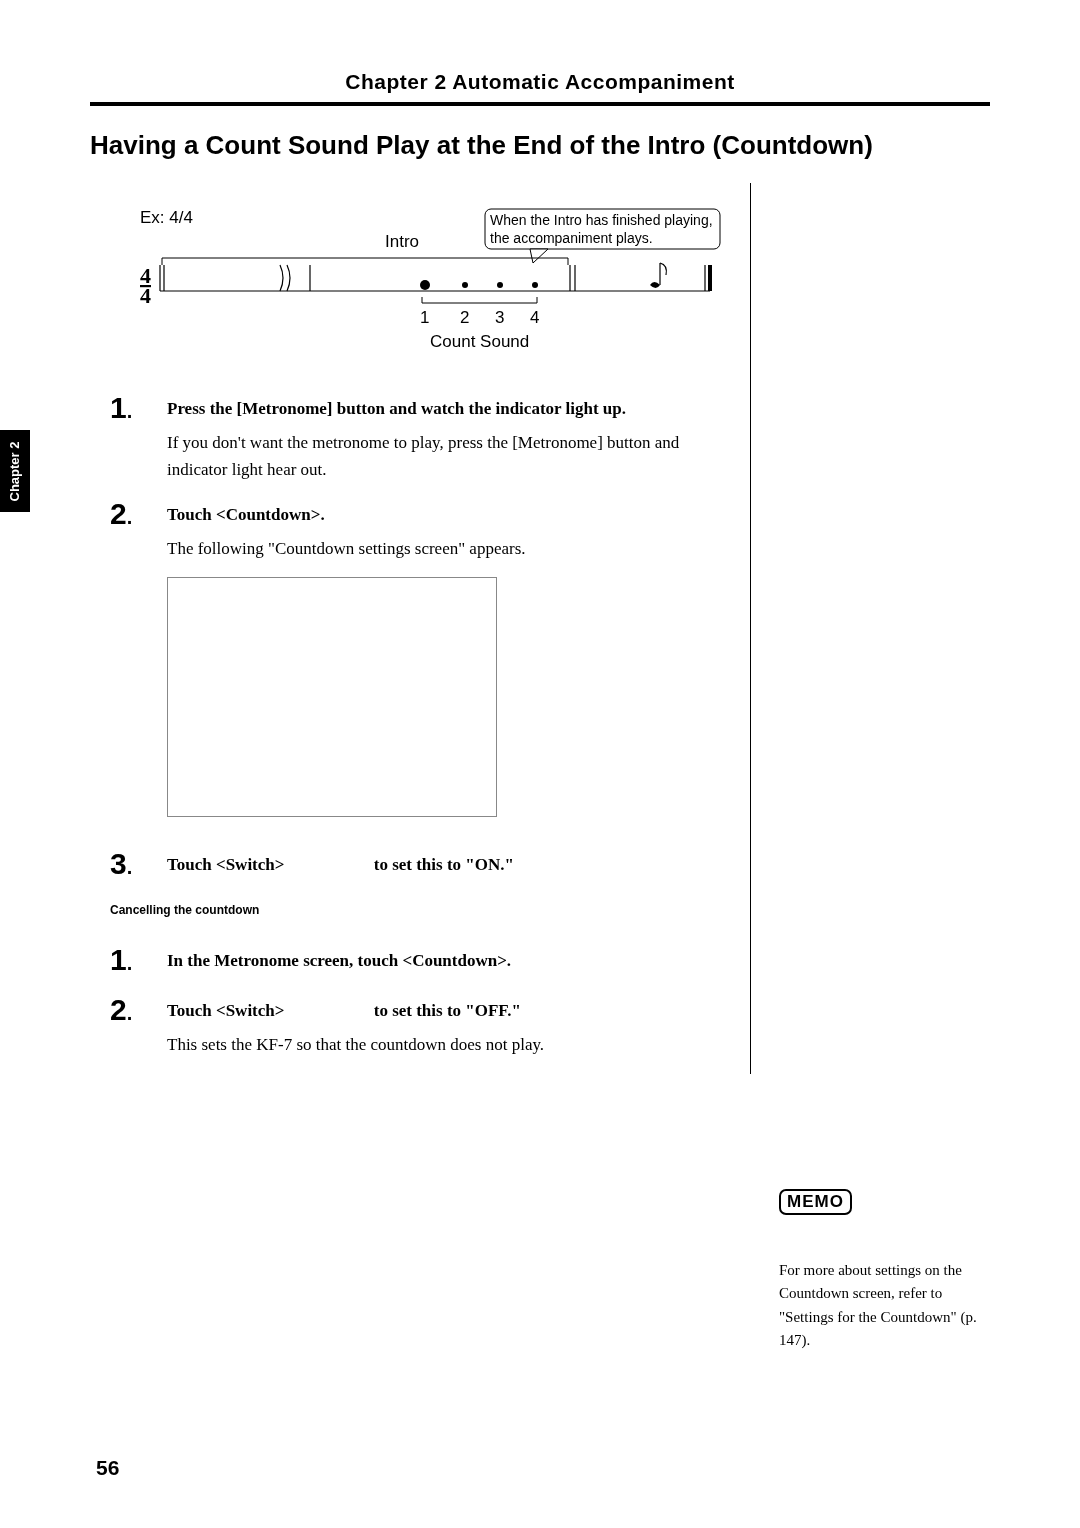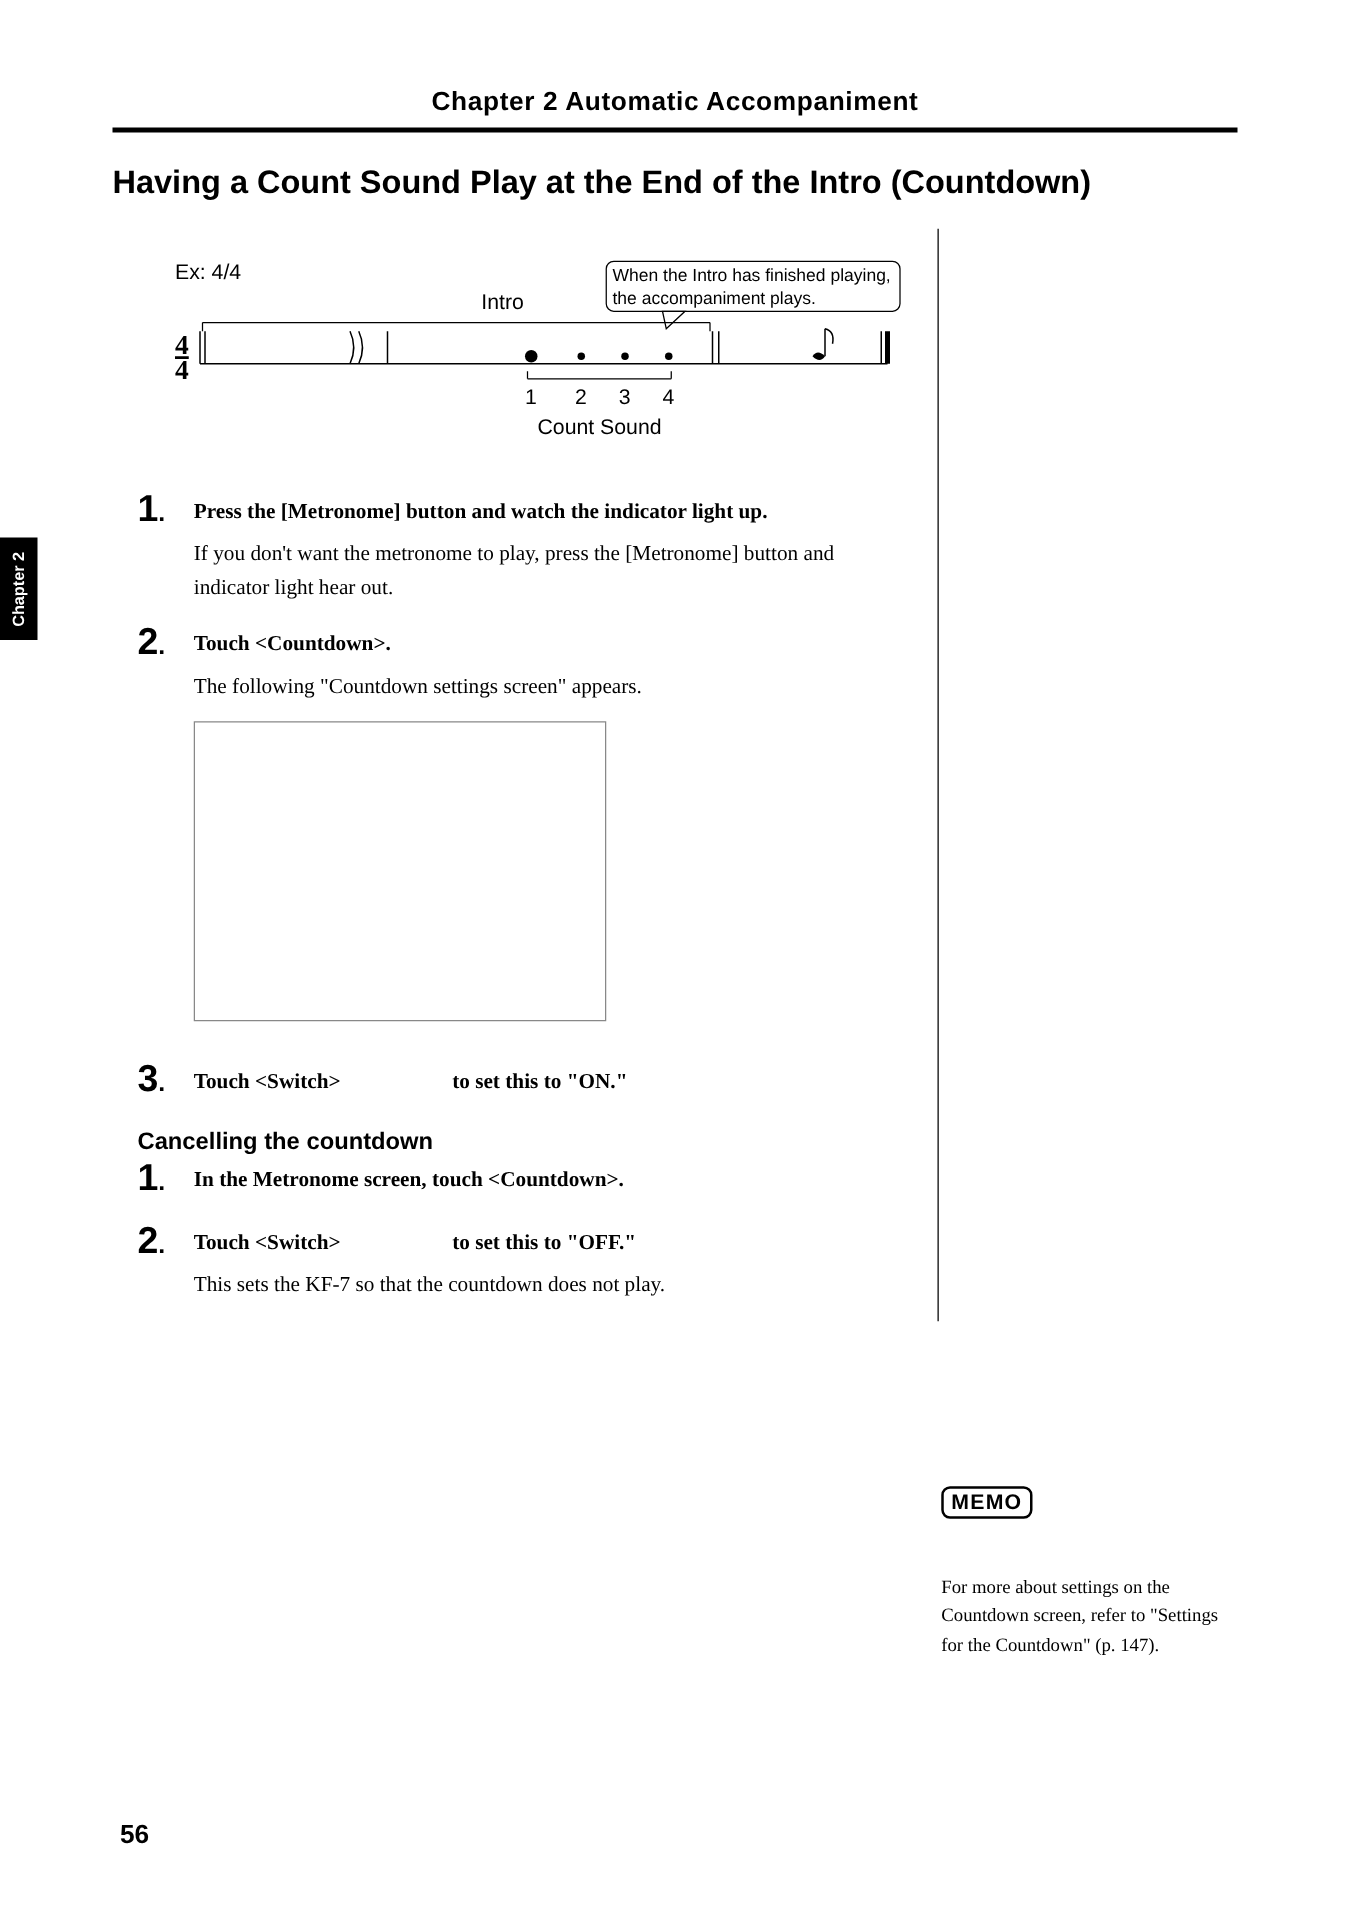--- a/index.html
+++ b/index.html
@@ -38,21 +38,21 @@
       display: flex;
     }
     .main-col {
       width: 640px;
       padding-left: 50px;
     }
     .right-col {
       width: 260px;
       margin-left: 20px;
       border-left: 1px solid #000;
-      padding-left: 2px;
+      padding-left: 28px;
       position: relative;
     }
     .intro-text {
       font-size: 17px;
       line-height: 1.6;
       margin-bottom: 18px;
     }
     .diagram {
       margin: 20px 0 30px 0;
     }
@@ -69,42 +69,43 @@
       flex-shrink: 0;
       line-height: 1;
     }
     .step-dot {
       font-size: 20px;
       font-weight: bold;
     }
     .step-body {
       flex: 1;
       padding-top: 6px;
+      margin-left: 12px;
     }
     .step-title {
       font-weight: bold;
       font-size: 17px;
       margin-bottom: 10px;
     }
     .step-text {
       font-size: 17px;
       line-height: 1.6;
       margin-bottom: 10px;
     }
     .placeholder-box {
       border: 1px solid #888;
       width: 330px;
       height: 240px;
       margin: 14px 0 26px 0;
     }
     .sub-heading {
       font-family: Arial, Helvetica, sans-serif;
-      font-size: 19px;
-      font-weight: bold;
-      margin: 18px 0 3px -30px;
+      font-size: 12px;
+      font-weight: bold;
+      margin: 18px 0 28px -30px;
     }
     .side-tab {
       position: absolute;
       left: 0;
       top: 430px;
       width: 30px;
       height: 82px;
       background: #000;
       color: #fff;
       font-family: Arial, Helvetica, sans-serif;

